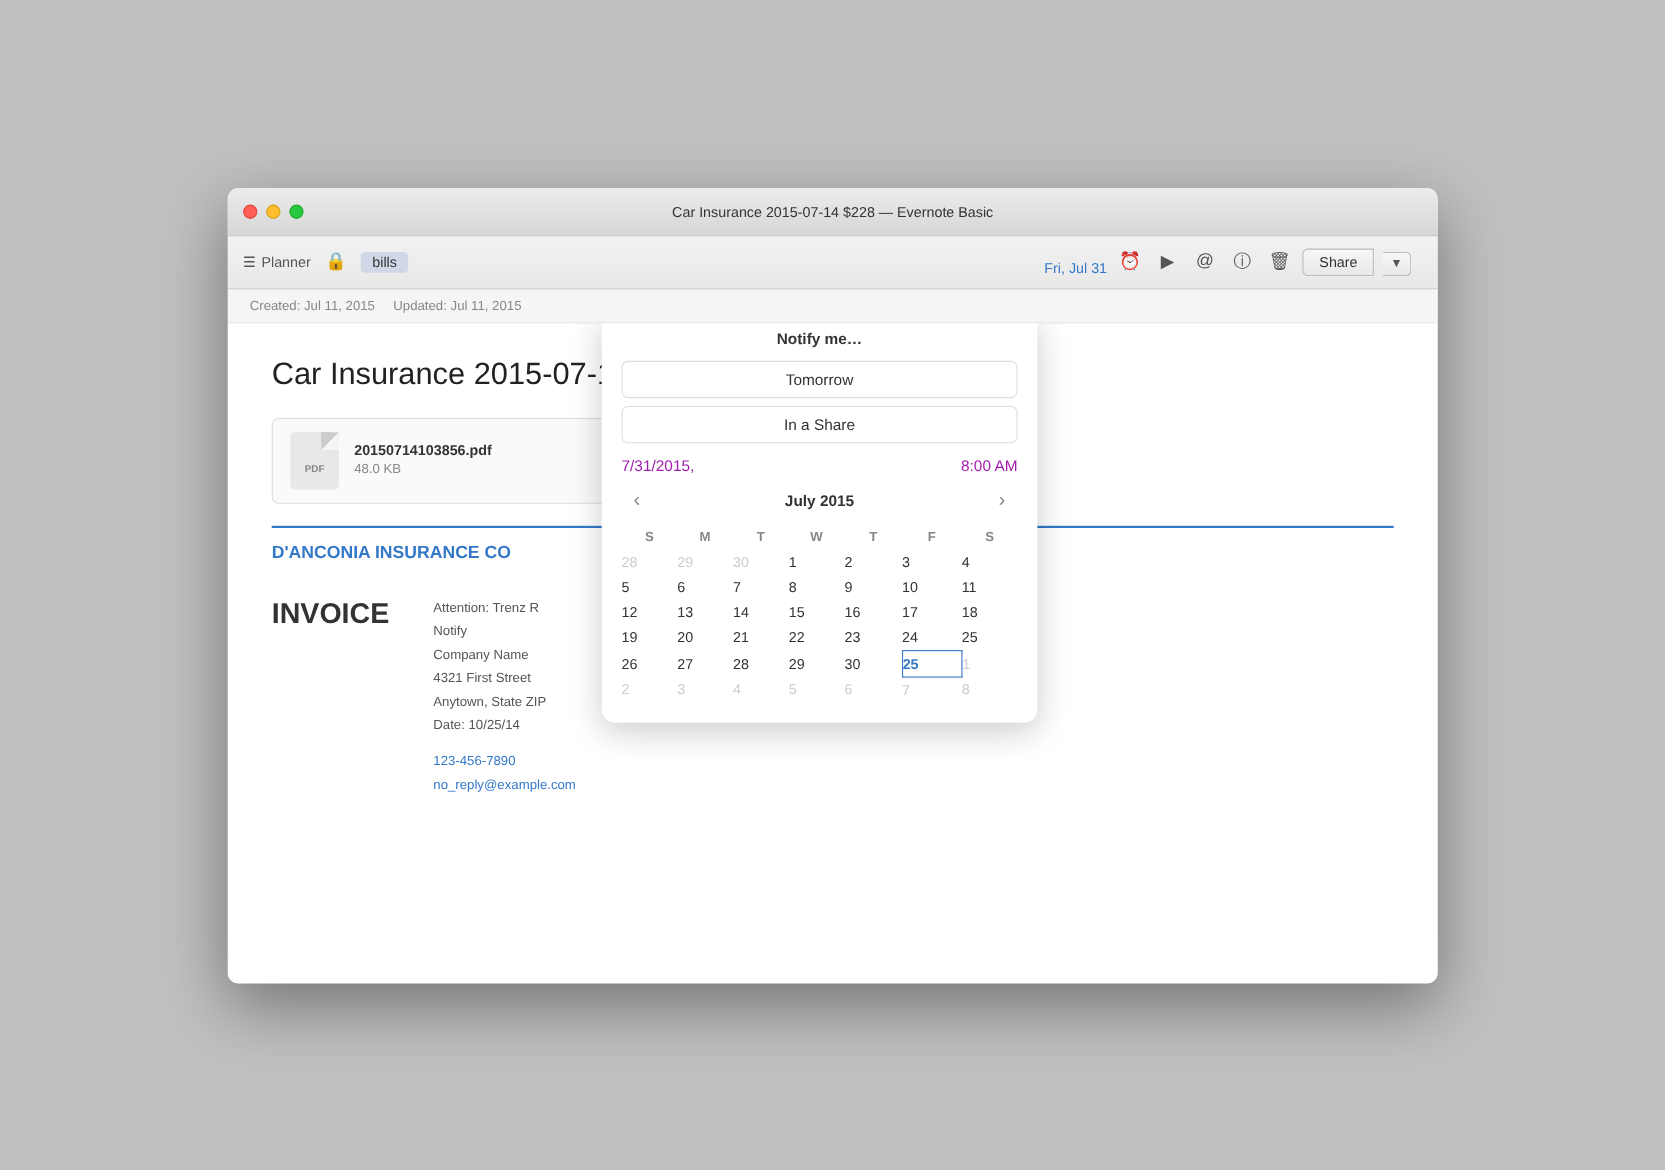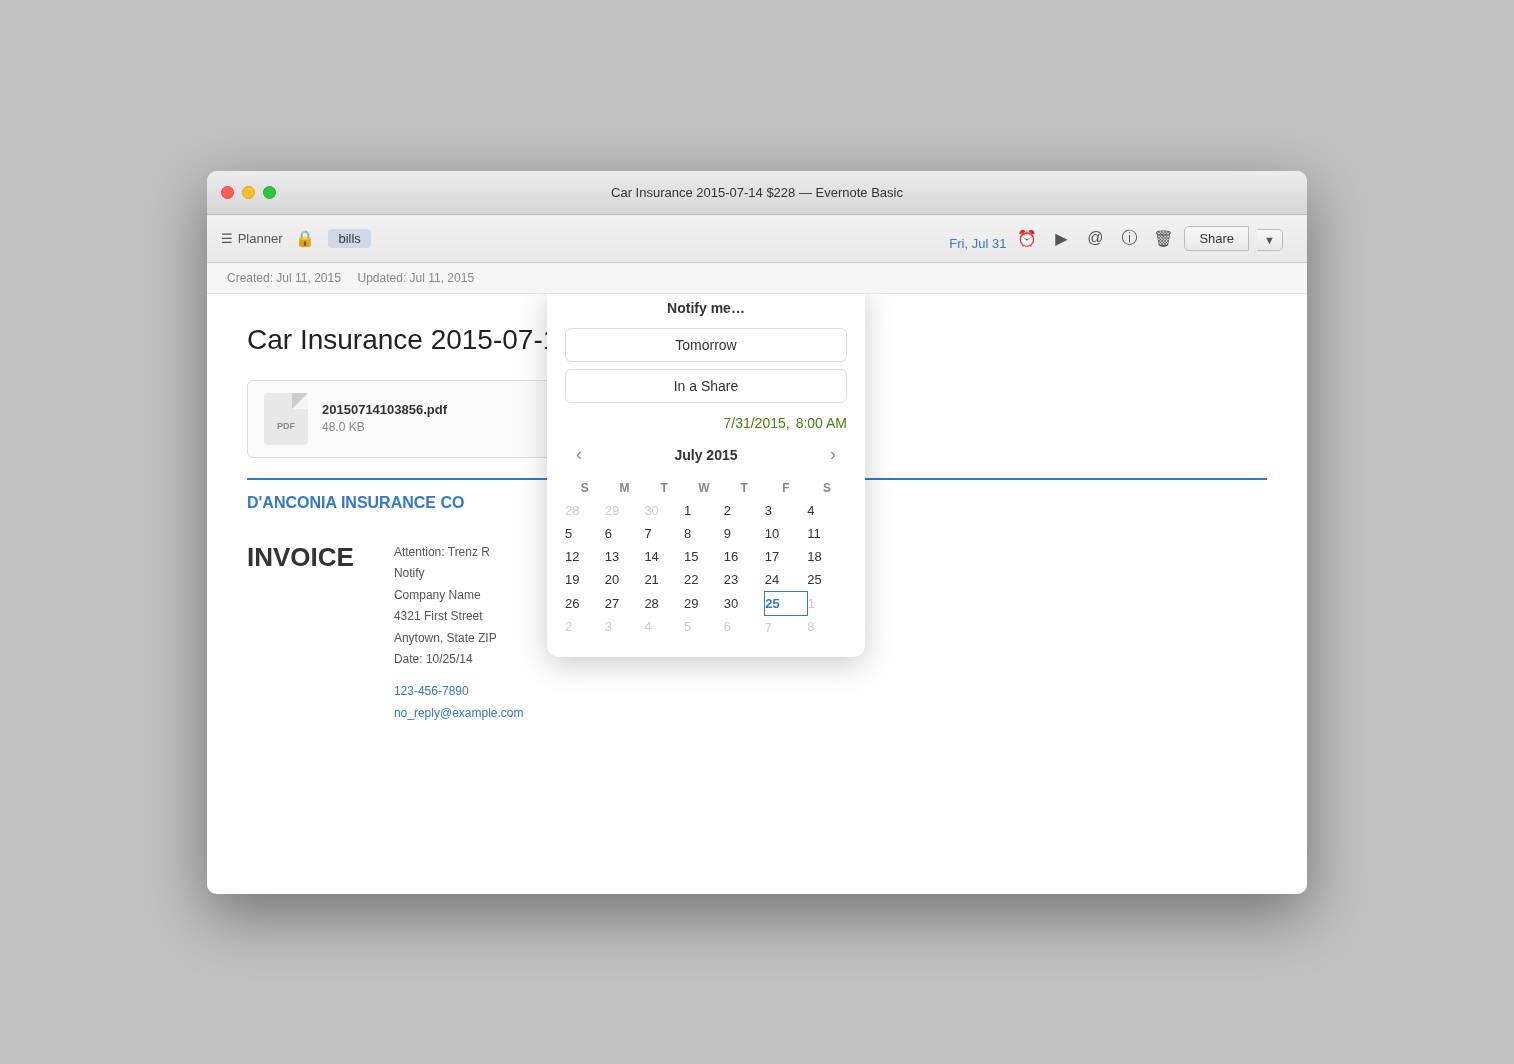--- a/index.html
+++ b/index.html
@@ -220,21 +220,21 @@
     
     .popup-overlay {
       position: absolute;
       top: 0; left: 0; right: 0; bottom: 0;
       pointer-events: none;
     }
     .popup {
       position: absolute;
       top: -10px;
       left: 340px;
-      width: 318px;
+      width: 396px;
       background: white;
       border-radius: 12px;
       box-shadow: 0 8px 30px rgba(0,0,0,0.2);
       pointer-events: all;
       overflow: visible;
     }
     .popup::before {
       content: '';
       position: absolute;
       top: -10px;
@@ -264,24 +264,24 @@
       border-radius: 6px;
       font-size: 14px;
       color: #333;
       background: white;
       cursor: pointer;
       margin-bottom: 7px;
     }
 
     .datetime-row {
       display: flex;
-      justify-content: flex-end;
+      justify-content: space-between;
       gap: 6px;
       font-size: 14px;
-      color: #4d7c0f;
+      color: #a21caf;
       margin: 12px 0 10px;
     }
 
     
     .cal-header {
       display: flex;
       align-items: center;
       justify-content: space-between;
       margin-bottom: 8px;
     }

